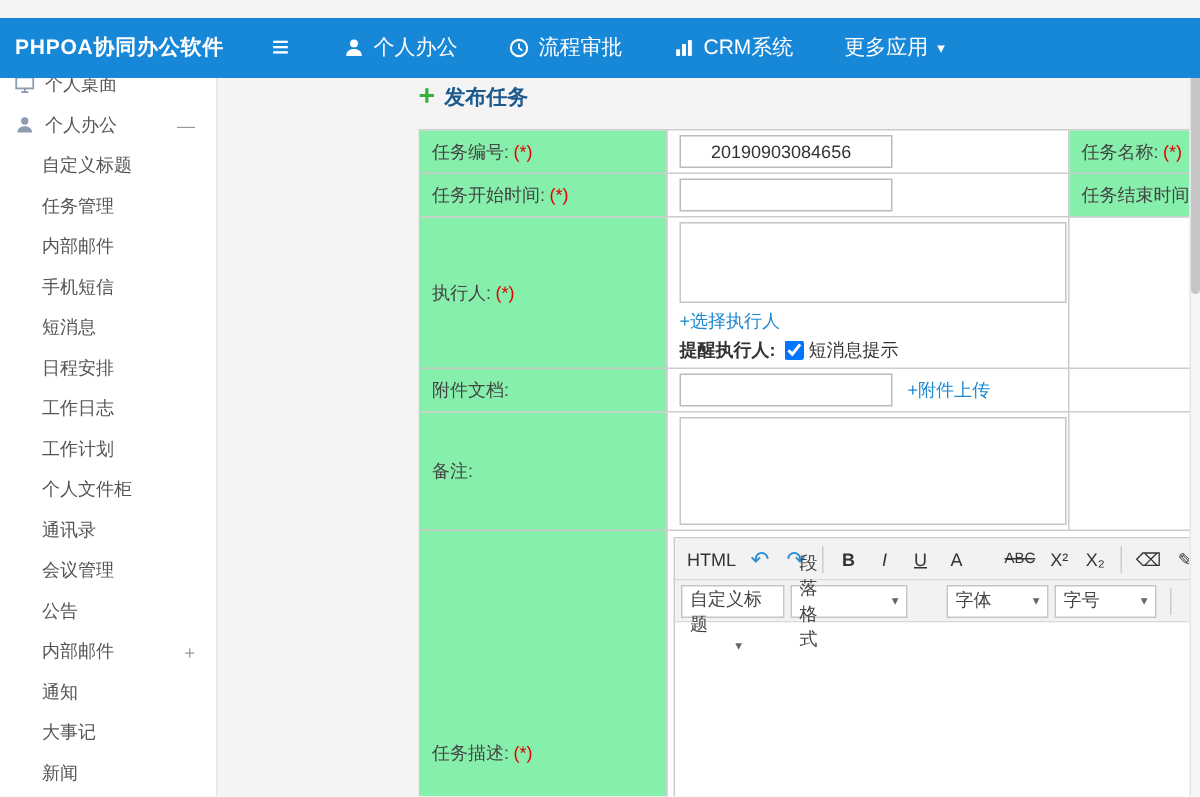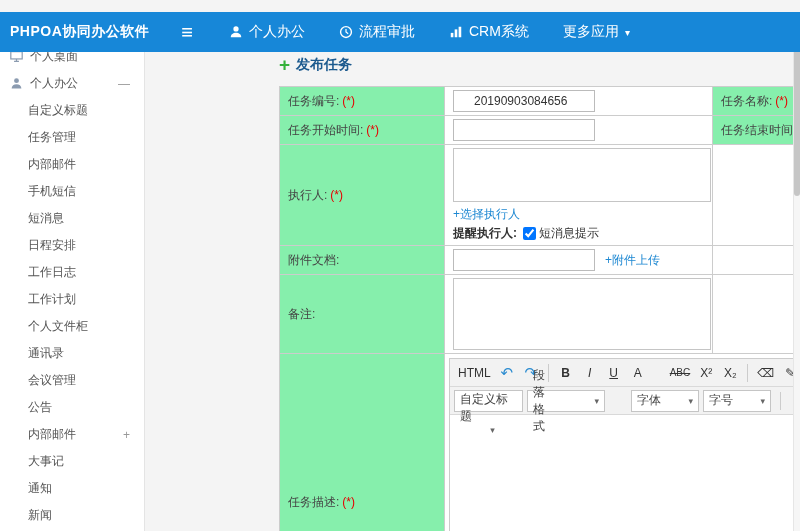--- a/index.html
+++ b/index.html
@@ -162,24 +162,24 @@
       <span>会议管理</span>
     </div>
   <div class="side-item sub">
       <span>公告</span>
     </div>
   <div class="side-item sub">
     <span>内部邮件</span>
     <span class="toggle">+</span>
   </div>
   <div class="side-item sub">
+      <span>通知</span>
+    </div>
+  <div class="side-item sub">
       <span>大事记</span>
-    </div>
-  <div class="side-item sub">
-      <span>通知</span>
     </div>
   <div class="side-item sub">
       <span>新闻</span>
     </div>
 </aside>
 
 <main class="main">
   <div class="content">
     <div class="page-title">
       <span class="plus">+</span>

